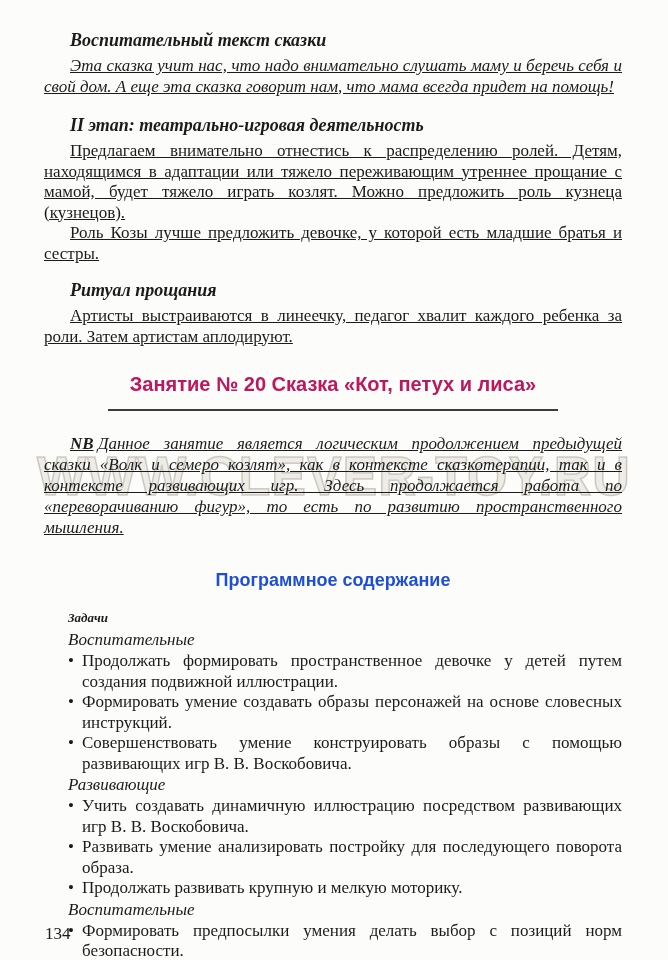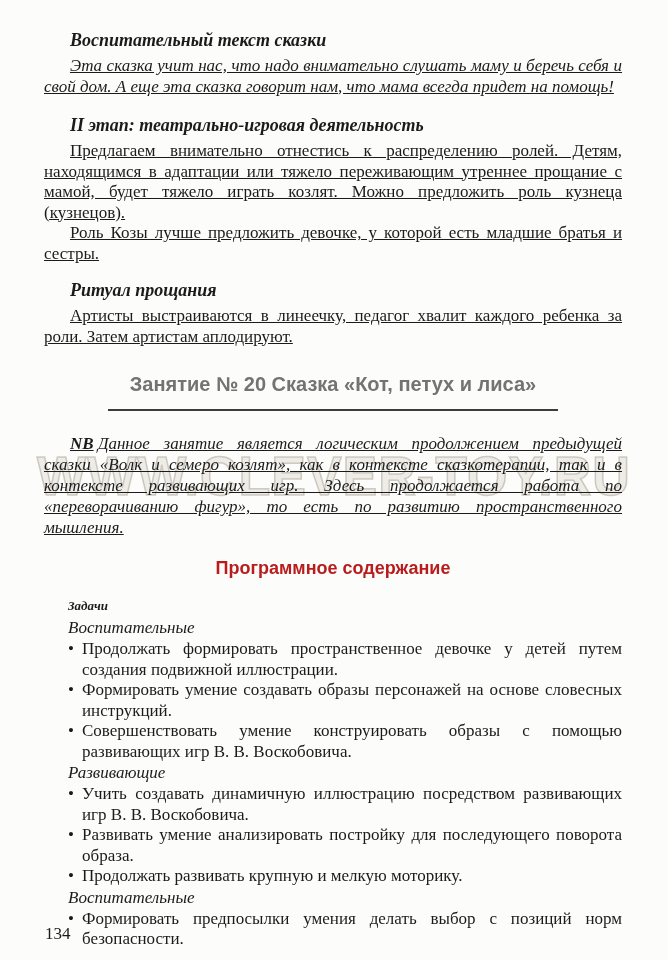--- a/index.html
+++ b/index.html
@@ -39,33 +39,33 @@
     line-height:21px;
     margin-top:22px;
     word-spacing:2.5px;
   }
   .nb .nb-label { margin-right:4px; }
   .section-title {
     font-family:"Liberation Sans", sans-serif;
     font-weight:bold; font-size:20px;
     text-align:center; text-indent:0;
     margin:26px 0 0;
-    color:#737373;
+    color:#be185d;
   }
   .rule {
     width:450px; height:2px;
     background:#3c3c3c;
     margin:13px auto 0;
   }
   .center-heading {
     font-family:"Liberation Sans", sans-serif;
     font-weight:bold; font-size:18px;
     text-align:center;
-    margin:20px 0 0;
-    color:#b91c1c;
+    margin:32px 0 0;
+    color:#1d4ed8;
   }
   .tasks-heading {
     font-weight:bold; font-style:italic;
     font-size:13px; line-height:23px;
     text-indent:24px;
     margin:15px 0 0;
   }
   .group-label {
     font-style:italic;
     font-size:17px; line-height:22px;

